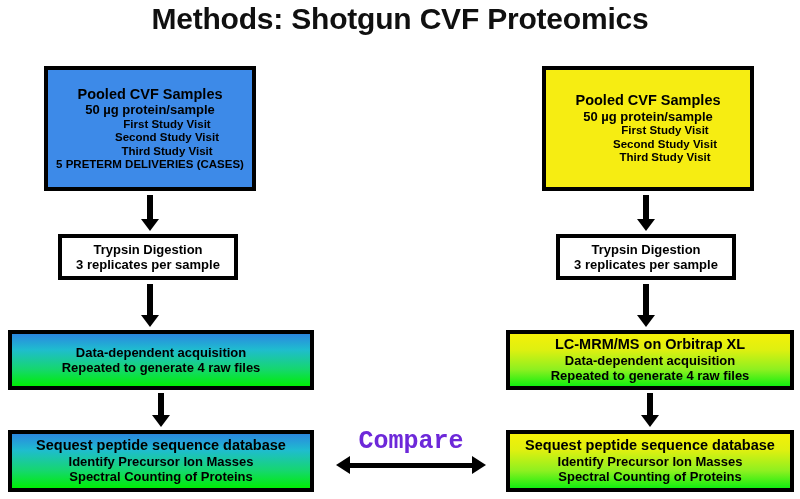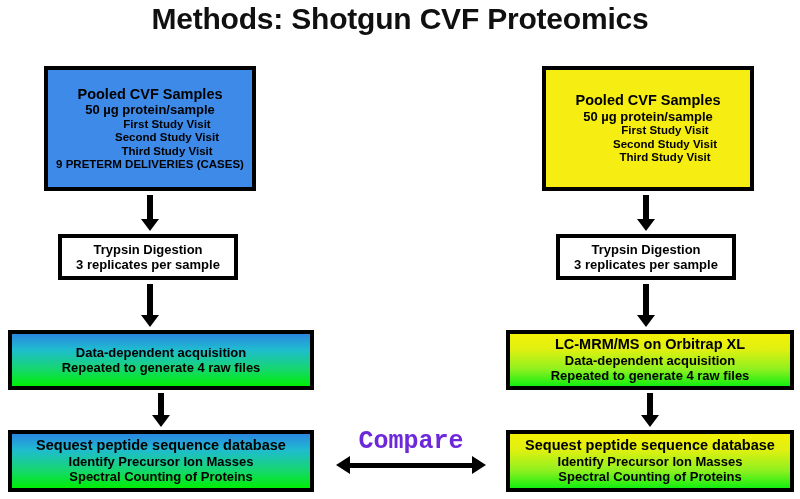--- a/index.html
+++ b/index.html
@@ -149,21 +149,21 @@
 <div id="page">
 
   <div id="title">Methods: Shotgun CVF Proteomics</div>
 
   <div class="fbox fill-blue" id="box-left-pooled">
     <span class="ln hdr">Pooled CVF Samples</span>
     <span class="ln sub">50 µg protein/sample</span>
     <span class="ln sml">First Study Visit</span>
     <span class="ln sml">Second Study Visit</span>
     <span class="ln sml">Third Study Visit</span>
-    <span class="ln cap">9 PRETERM DELIVERIES (CASES)</span>
+    <span class="ln cap">5 PRETERM DELIVERIES (CASES)</span>
   </div>
 
   <div class="varrow" id="arrow-l1">
     <div class="shaft"></div>
     <div class="head"></div>
   </div>
 
   <div class="fbox fill-white" id="box-left-trypsin">
     <span class="ln sub">Trypsin Digestion</span>
     <span class="ln sub">3 replicates per sample</span>

